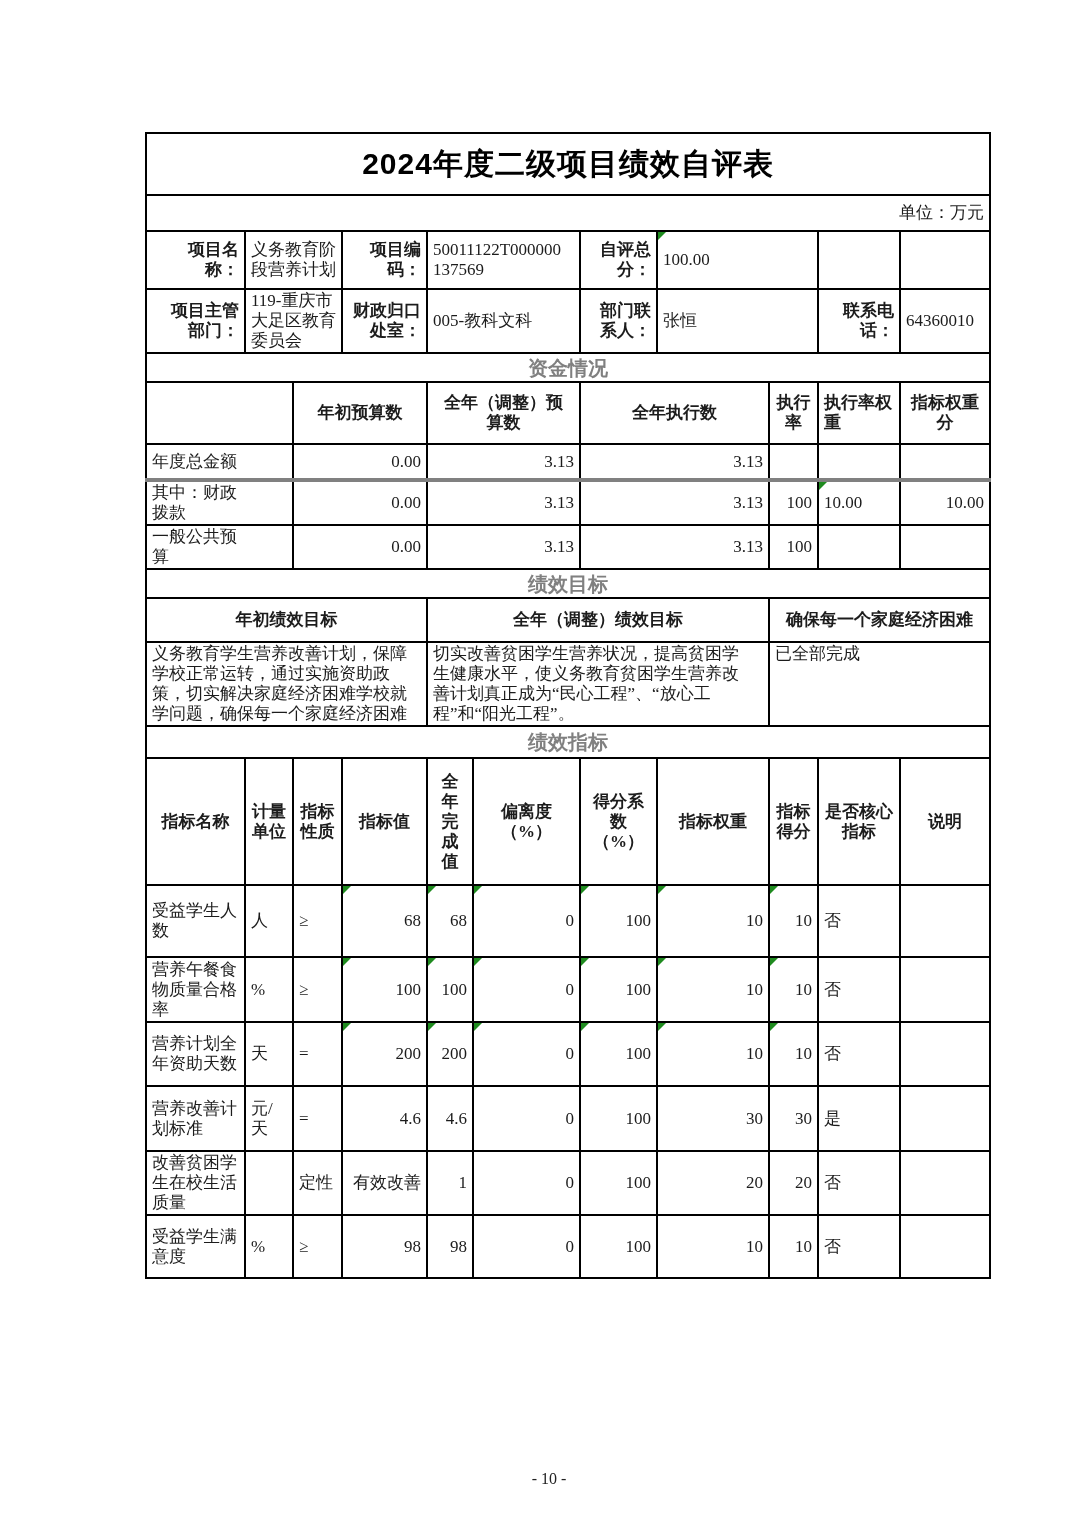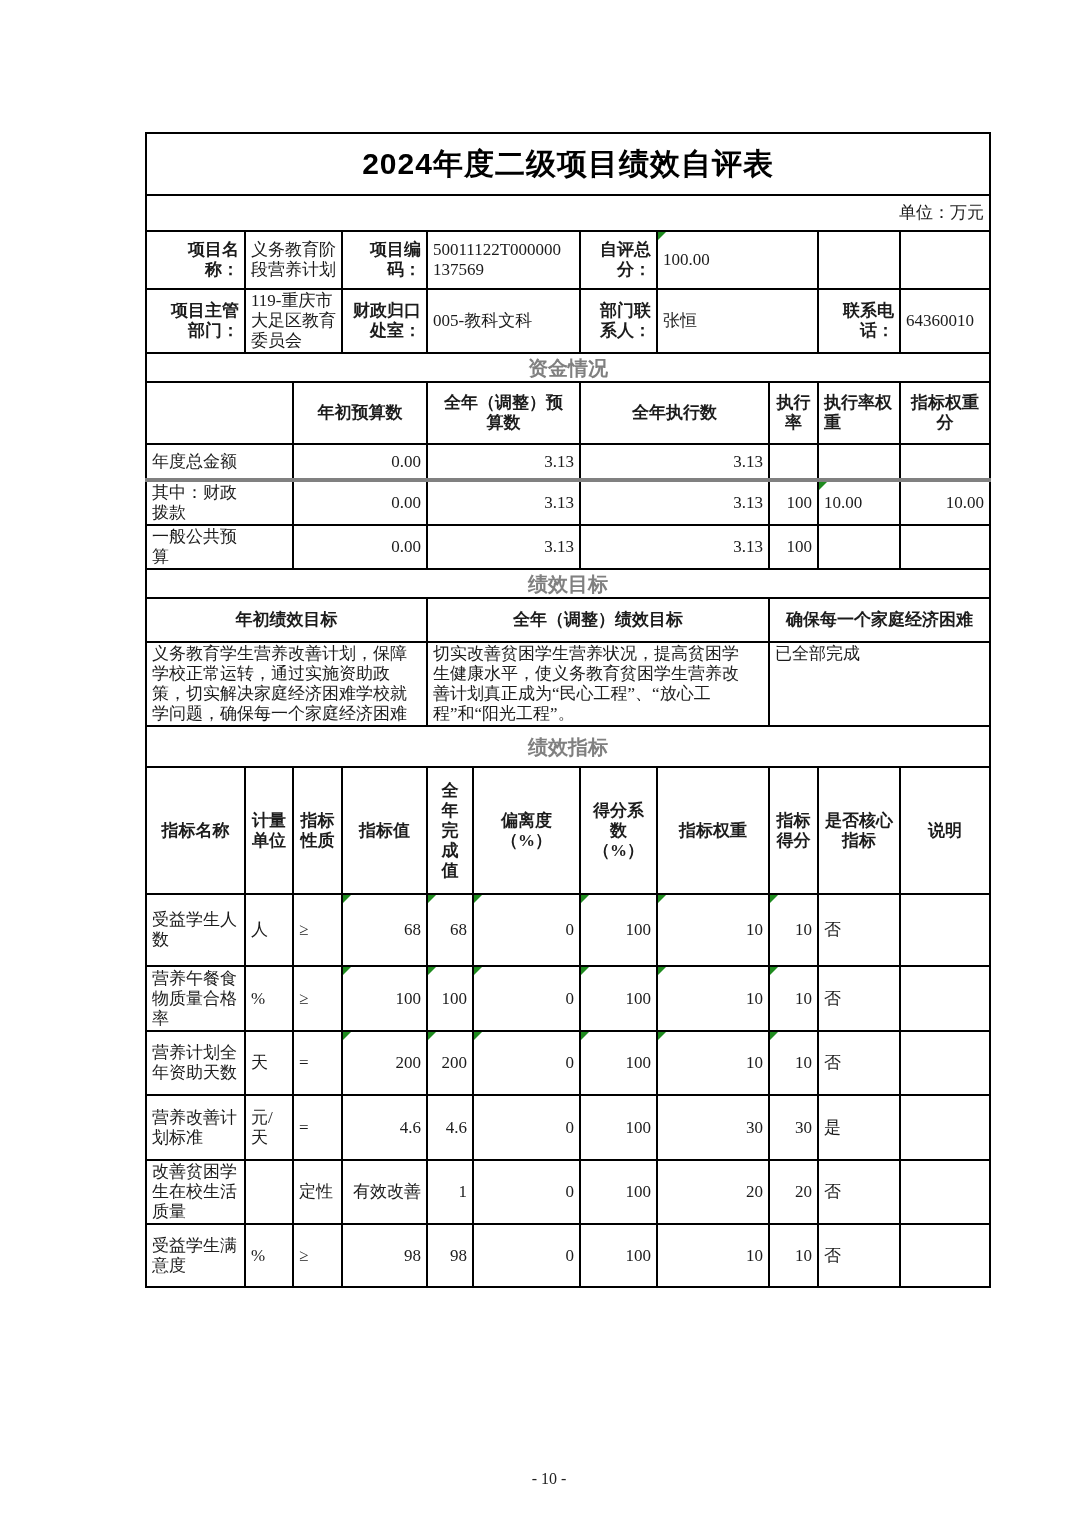--- a/index.html
+++ b/index.html
@@ -167,21 +167,21 @@
 学校正常运转，通过实施资助政
 策，切实解决家庭经济困难学校就
 学问题，确保每一个家庭经济困难</td>
       <td colspan="4" class="para">切实改善贫困学生营养状况，提高贫困学
 生健康水平，使义务教育贫困学生营养改
 善计划真正成为“民心工程”、“放心工
 程”和“阳光工程”。</td>
       <td colspan="3" class="para">已全部完成</td>
     </tr>
 
-    <tr style="height:41px">
+    <tr style="height:32px">
       <td colspan="11" class="sec">绩效指标</td>
     </tr>
 
     <tr style="height:127px">
       <td class="hdr">指标名称</td>
       <td class="hdr">计量
 单位</td>
       <td class="hdr">指标
 性质</td>
       <td class="hdr">指标值</td>

